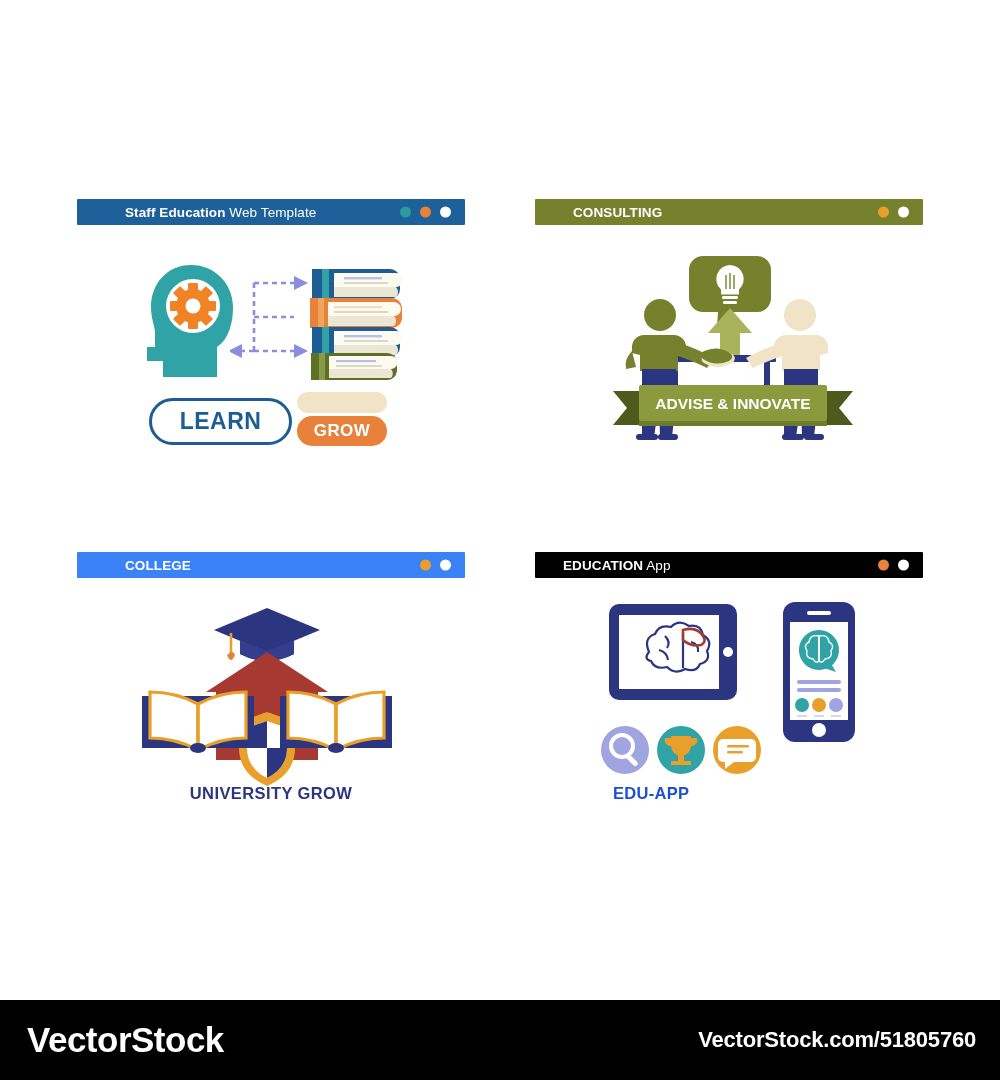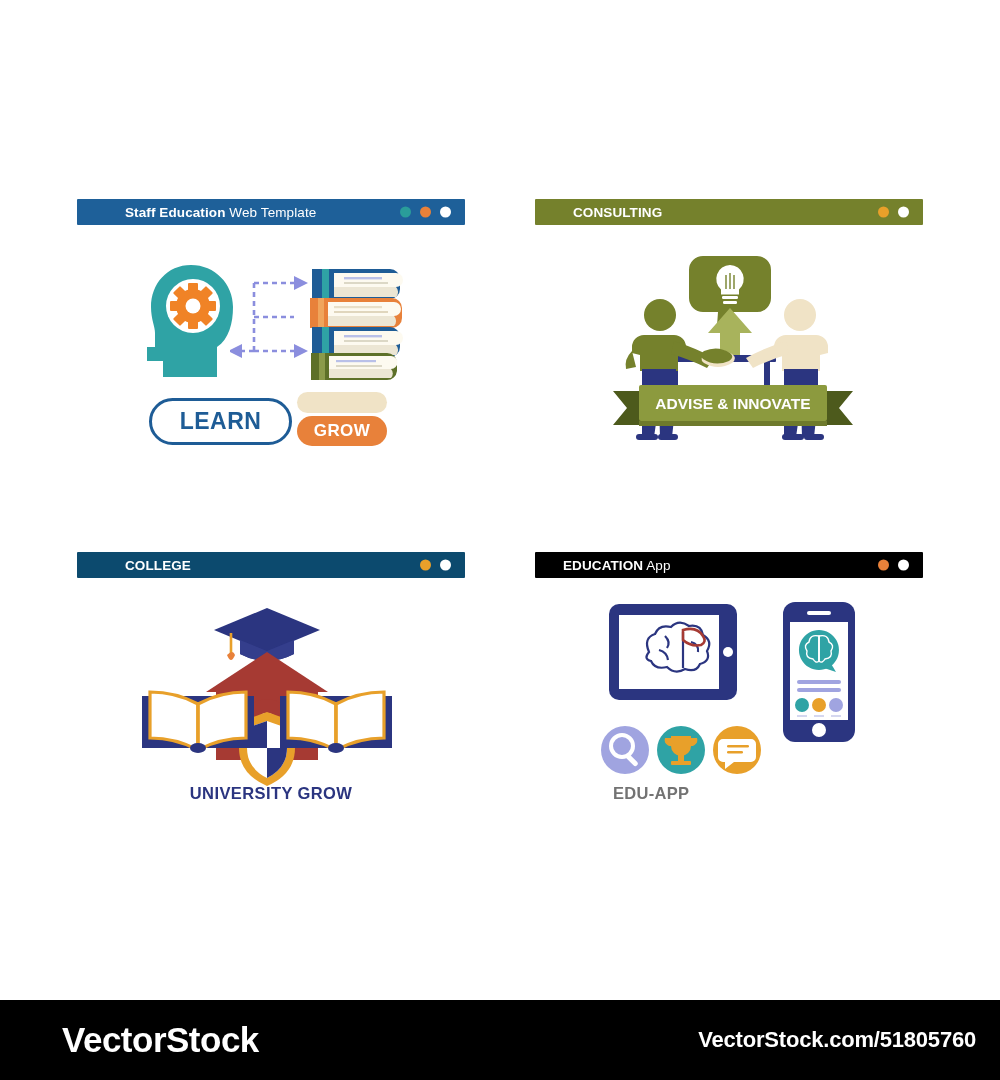--- a/index.html
+++ b/index.html
@@ -63,49 +63,49 @@
 
   
   #p2 { left: 535px; top: 199px; width: 388px; }
   #p2 .panel-header { background: #75812c; padding-left: 38px; align-items: center; }
   #p2 .panel-body { height: 240px; }
 
   .consult-art { position: absolute; left: 75px; top: 26px; width: 240px; height: 200px; }
 
   
   #p3 { left: 77px; top: 552px; width: 388px; }
-  #p3 .panel-header { background: #0c4a6e; padding-left: 48px; }
+  #p3 .panel-header { background: #3b82f6; padding-left: 48px; }
   #p3 .panel-body { height: 250px; }
 
   .college-art { position: absolute; left: 55px; top: 22px; width: 270px; height: 200px; }
   .college-caption {
     position: absolute; left: 0; right: 0; top: 206px;
     text-align: center; color: #2b3580;
     font-size: 16.5px; font-weight: bold; letter-spacing: 0.4px;
   }
 
   
   #p4 { left: 535px; top: 552px; width: 388px; }
   #p4 .panel-header { background: #000000; padding-left: 28px; }
   #p4 .panel-body { height: 250px; }
 
   .app-art { position: absolute; left: 52px; top: 24px; width: 290px; height: 175px; }
   .app-caption {
     position: absolute; left: 78px; top: 206px;
-    color: #737373; font-size: 16.5px; font-weight: bold; letter-spacing: 0.3px;
+    color: #1d4ed8; font-size: 16.5px; font-weight: bold; letter-spacing: 0.3px;
   }
 
   
   .watermark {
     position: absolute; left: 0; top: 1000px; width: 1000px; height: 80px;
     background: #000000;
   }
   .wm-brand {
     position: absolute; left: 27px; top: 50%; transform: translateY(-50%);
-    color: #ffffff; font-size: 35px; font-weight: bold; letter-spacing: -0.5px; margin-left: 35px;
+    color: #ffffff; font-size: 35px; font-weight: bold; letter-spacing: -0.5px;
   }
   .wm-url {
     position: absolute; right: 24px; top: 50%; transform: translateY(-50%);
     color: #ffffff; font-size: 22px; font-weight: bold; letter-spacing: -0.2px;
   }
 </style>
 </head>
 <body>
 
 <div class="stage">

